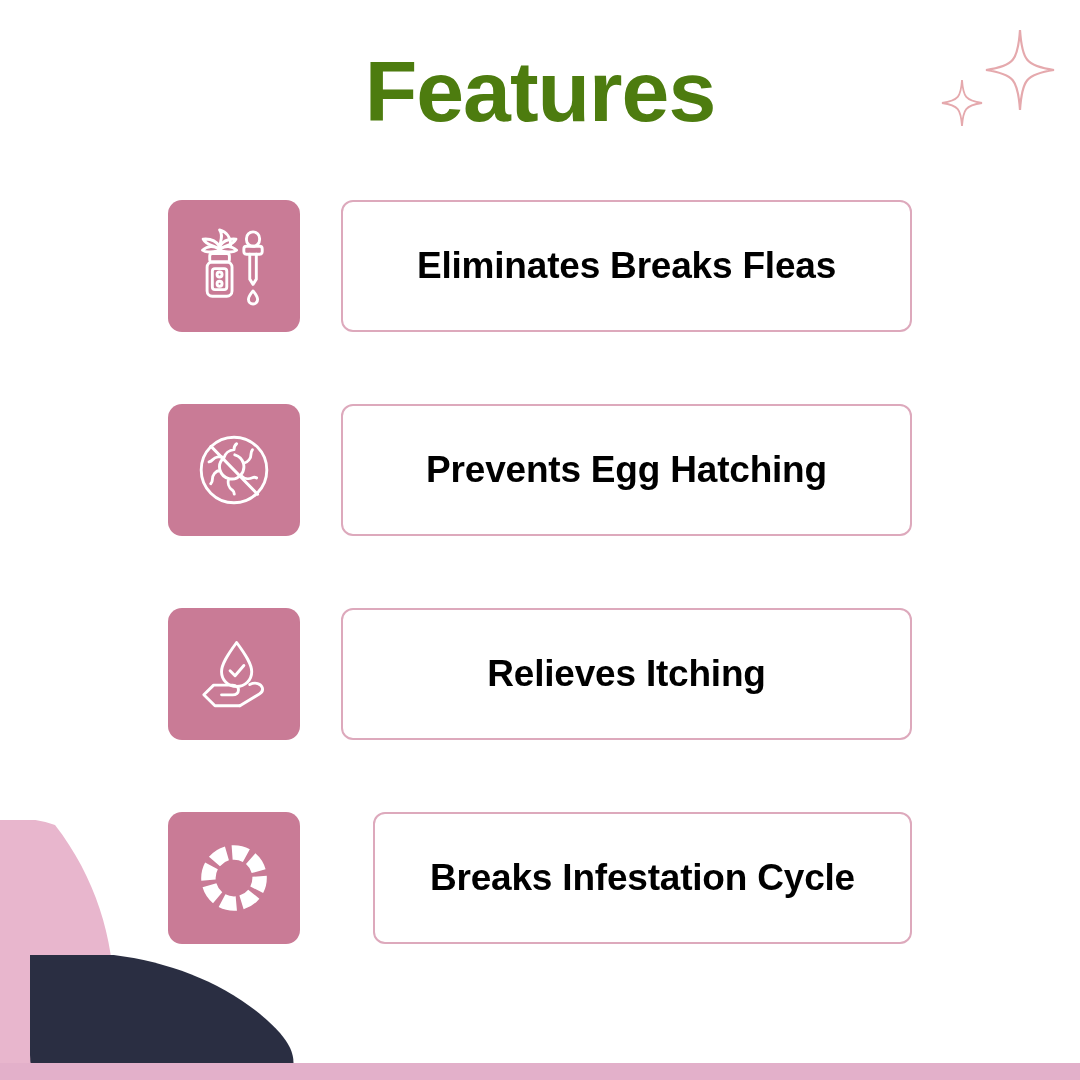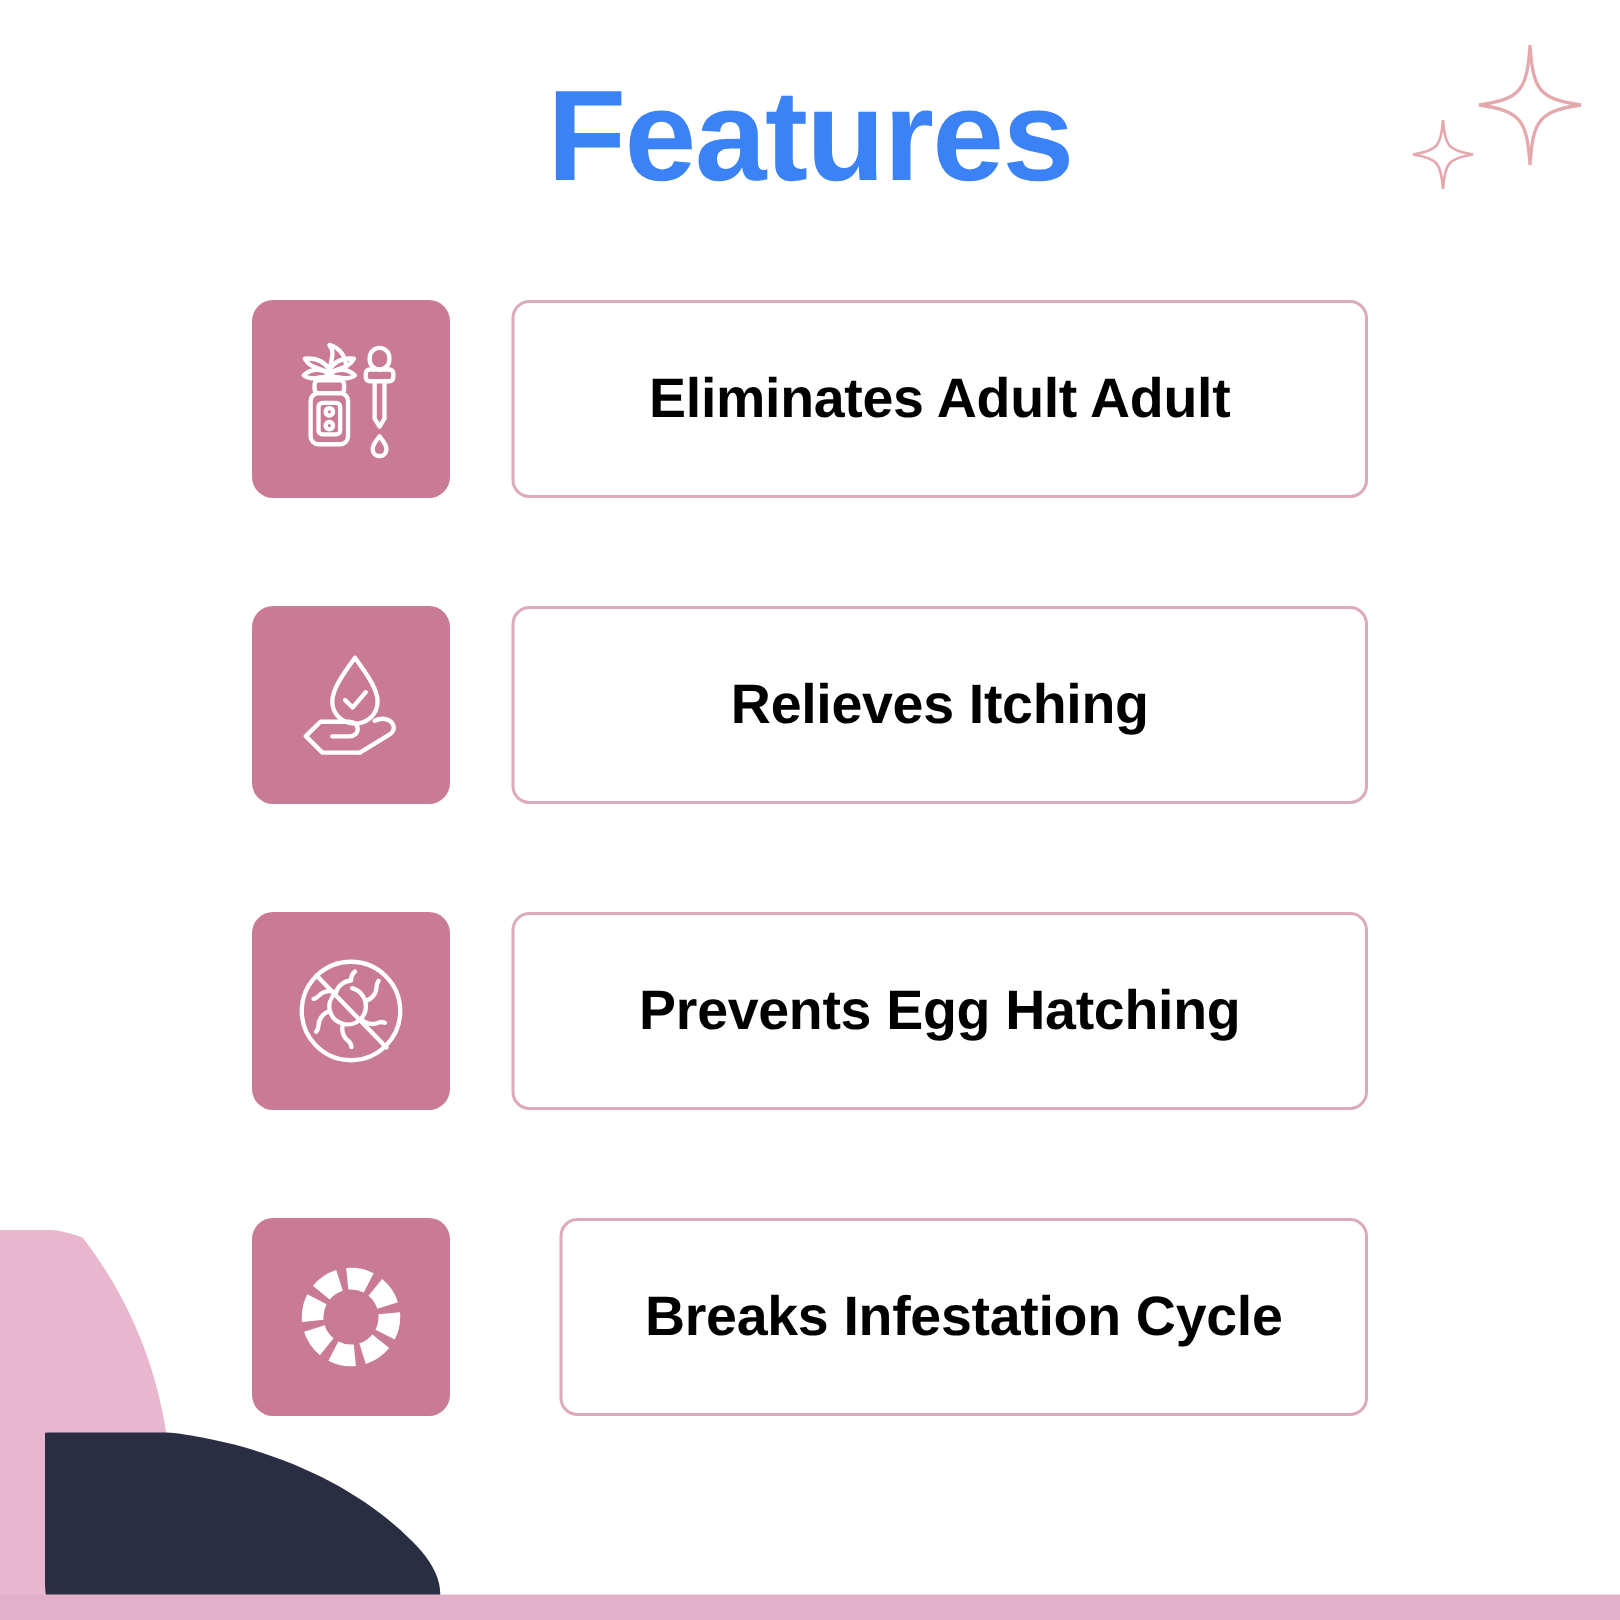--- a/index.html
+++ b/index.html
@@ -52,21 +52,21 @@
   #title {
     position: absolute;
     top: 48px;
     left: 0;
     width: 1080px;
     text-align: center;
     font-size: 86px;
     line-height: 1.0;
     font-weight: 700;
     letter-spacing: -1px;
-    color: #3b82f6;
+    color: #4d7c0f;
     font-family: "Liberation Sans", "DejaVu Sans", sans-serif;
   }
 
   
   #feature-list {
     position: absolute;
     left: 168px;
     top: 200px;
     width: 744px;
   }
@@ -161,41 +161,21 @@
 
             <rect x="39.5" y="17" width="14" height="6" rx="2"></rect>
 
             <path d="M44 23 L44 42 L46.5 46 L49 42 L49 23"></path>
 
             <path d="M46.5 51 C44 54 43 55.8 43 57.4 C43 59.6 44.6 61 46.5 61 C48.4 61 50 59.6 50 57.4 C50 55.8 49 54 46.5 51 Z"></path>
           </g>
         </svg>
       </div>
       <div class="label-box">
-        <span class="label-text">Eliminates Adult Adult</span>
-      </div>
-    </div>
-
-    <div class="feature-row">
-      <div class="icon-tile">
-        <svg viewBox="0 0 64 64">
-          <g fill="none" stroke="#ffffff" stroke-width="2.2" stroke-linecap="round" stroke-linejoin="round">
-
-            <path d="M34 8 C27 17.5 22.5 24.5 22.5 30.2 C22.5 36.6 27.6 41.5 34 41.5 C40.4 41.5 45.5 36.6 45.5 30.2 C45.5 24.5 41 17.5 34 8 Z"></path>
-
-            <path d="M29 29.5 L32.8 33.3 L39.5 25.5"></path>
-
-            <path d="M44 40 C48.5 37.8 52.5 39.5 53.5 42.3 C54.2 44.3 53.3 46 51.3 47.2 L36.5 56.2"></path>
-
-            <path d="M36.5 56.2 L17.5 56.2 L9 47.8 L16.5 40.5 L31 40.5 C33.6 40.5 35.4 42 35.4 44.2 C35.4 46.4 33.6 47.9 31 47.9 L22.5 47.9"></path>
-          </g>
-        </svg>
-      </div>
-      <div class="label-box">
-        <span class="label-text">Relieves Itching</span>
+        <span class="label-text">Eliminates Breaks Fleas</span>
       </div>
     </div>
 
     <div class="feature-row">
       <div class="icon-tile">
         <svg viewBox="0 0 64 64">
           <g fill="none" stroke="#ffffff" stroke-width="2.2" stroke-linecap="round" stroke-linejoin="round">
 
             <circle cx="32" cy="32" r="25"></circle>
             <line x1="14.5" y1="14" x2="50" y2="50.5"></line>
@@ -215,20 +195,40 @@
         </svg>
       </div>
       <div class="label-box">
         <span class="label-text">Prevents Egg Hatching</span>
       </div>
     </div>
 
     <div class="feature-row">
       <div class="icon-tile">
         <svg viewBox="0 0 64 64">
+          <g fill="none" stroke="#ffffff" stroke-width="2.2" stroke-linecap="round" stroke-linejoin="round">
+
+            <path d="M34 8 C27 17.5 22.5 24.5 22.5 30.2 C22.5 36.6 27.6 41.5 34 41.5 C40.4 41.5 45.5 36.6 45.5 30.2 C45.5 24.5 41 17.5 34 8 Z"></path>
+
+            <path d="M29 29.5 L32.8 33.3 L39.5 25.5"></path>
+
+            <path d="M44 40 C48.5 37.8 52.5 39.5 53.5 42.3 C54.2 44.3 53.3 46 51.3 47.2 L36.5 56.2"></path>
+
+            <path d="M36.5 56.2 L17.5 56.2 L9 47.8 L16.5 40.5 L31 40.5 C33.6 40.5 35.4 42 35.4 44.2 C35.4 46.4 33.6 47.9 31 47.9 L22.5 47.9"></path>
+          </g>
+        </svg>
+      </div>
+      <div class="label-box">
+        <span class="label-text">Relieves Itching</span>
+      </div>
+    </div>
+
+    <div class="feature-row">
+      <div class="icon-tile">
+        <svg viewBox="0 0 64 64">
           <g fill="none" stroke="#ffffff" stroke-width="11" stroke-linecap="butt">
             <circle cx="32" cy="32" r="19.5" stroke-dasharray="11.3 4.0" stroke-dashoffset="2"></circle>
           </g>
         </svg>
       </div>
       <div class="label-box">
         <span class="label-text">Breaks Infestation Cycle</span>
       </div>
     </div>
 

